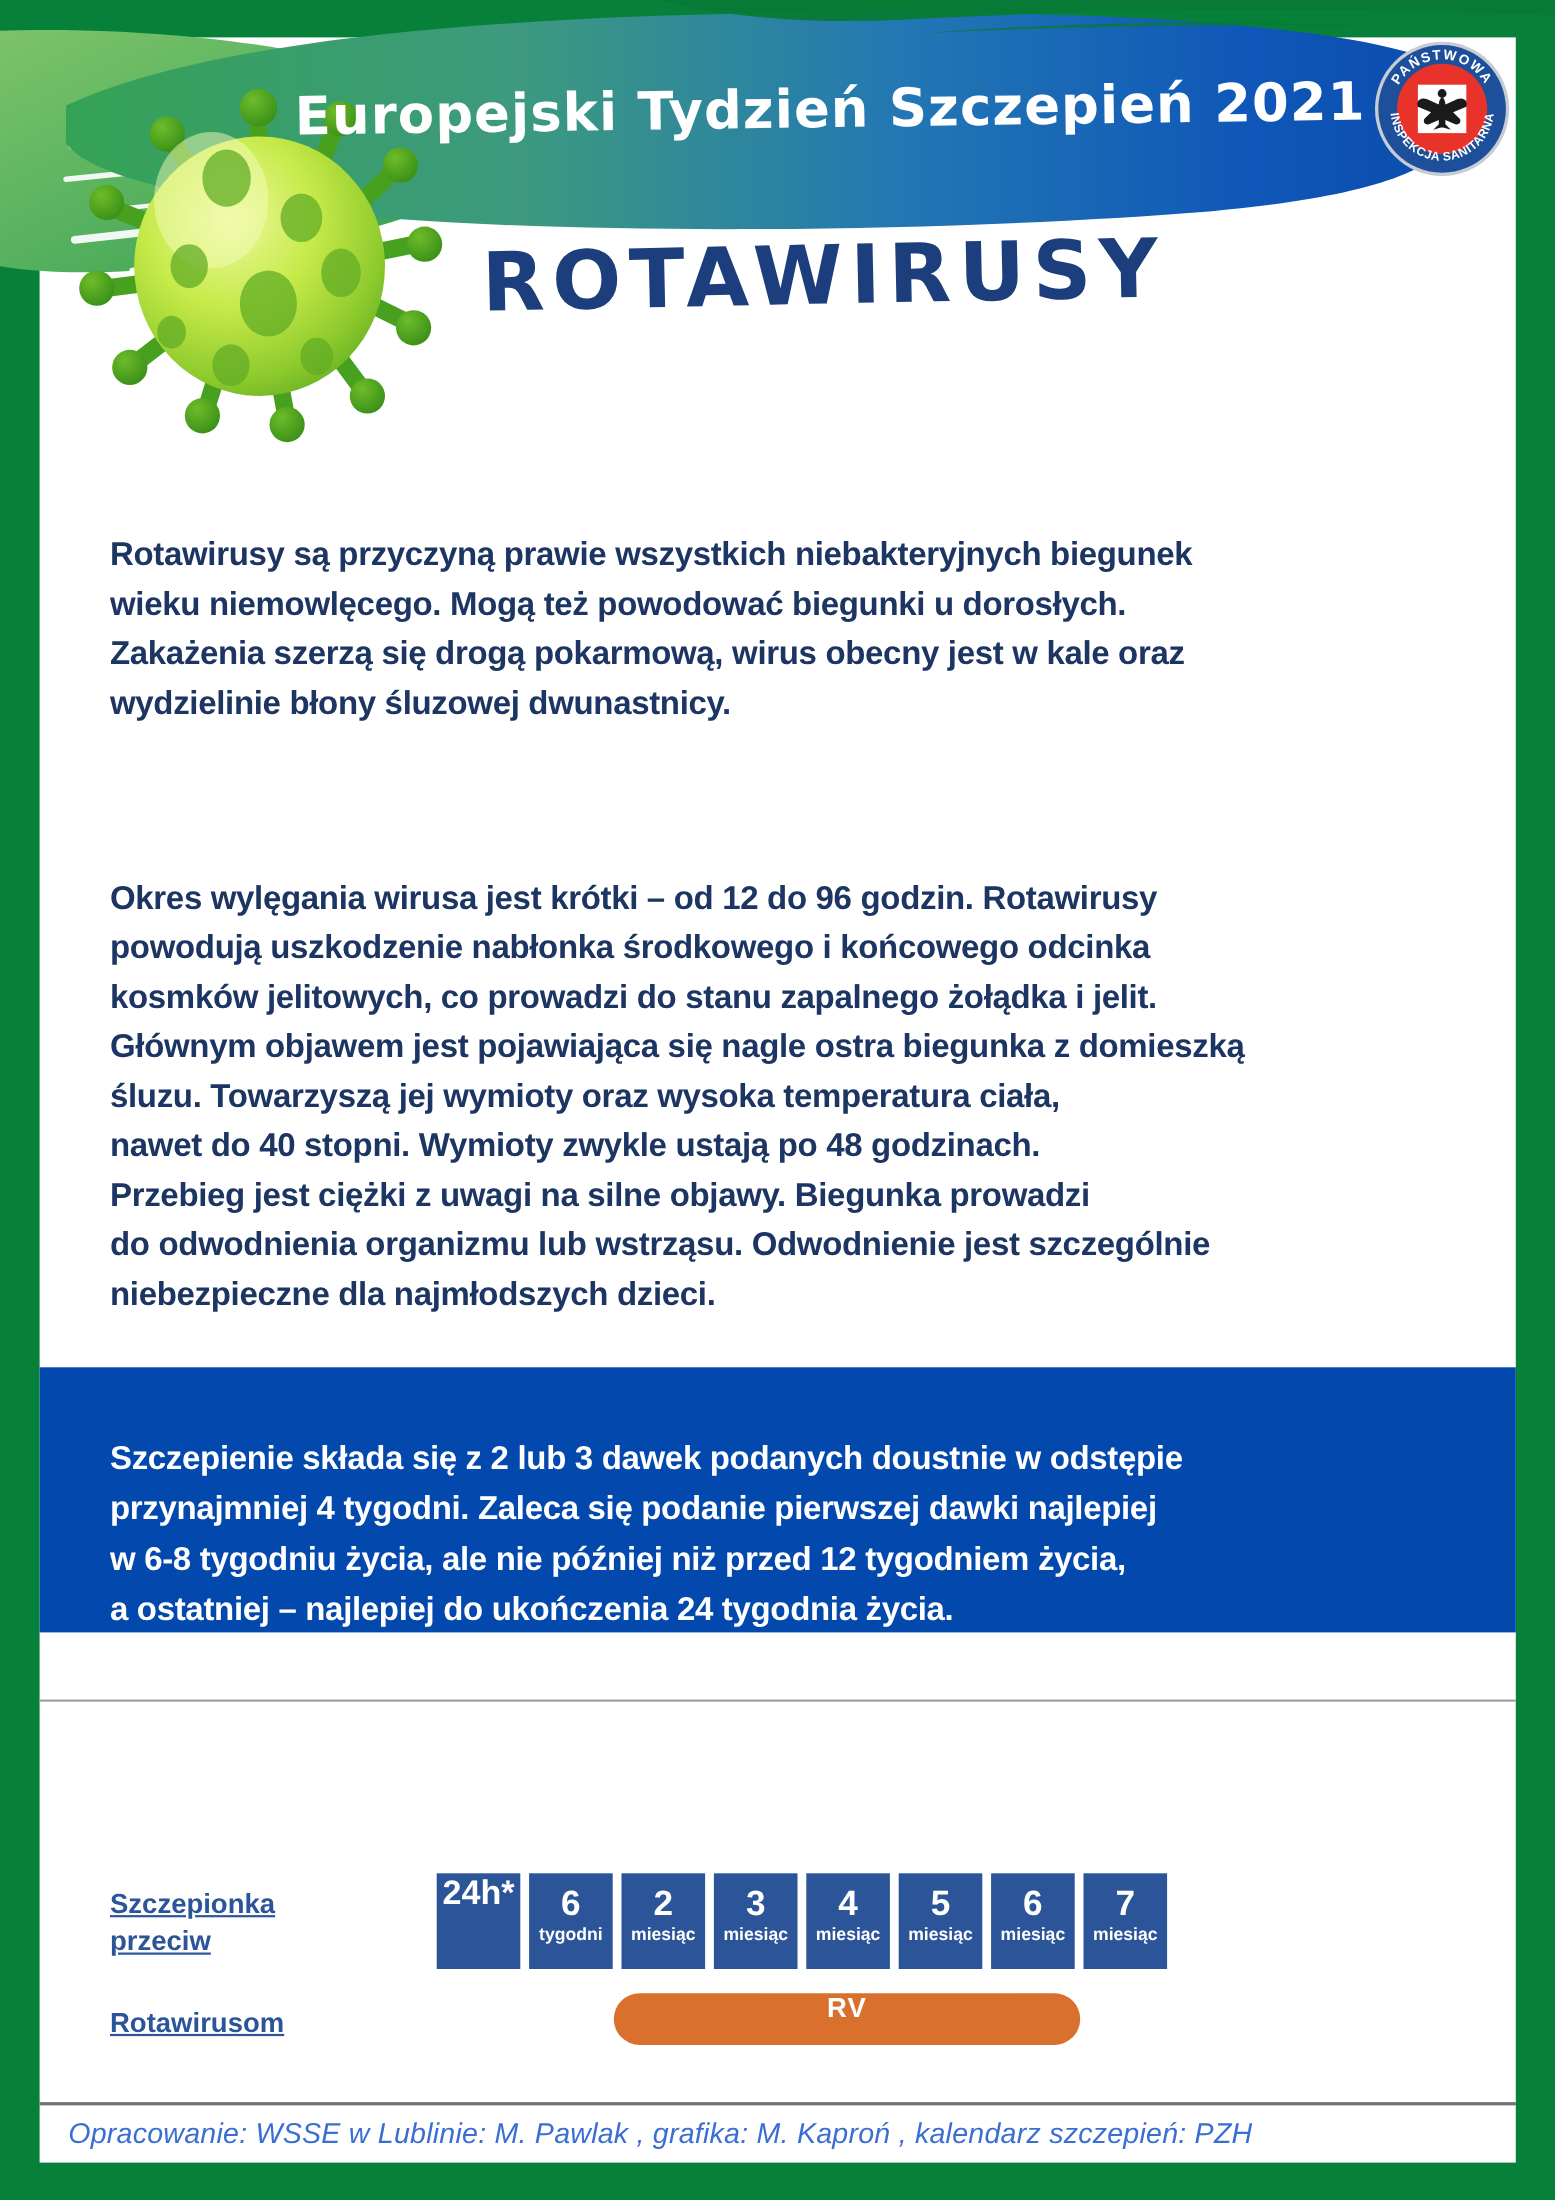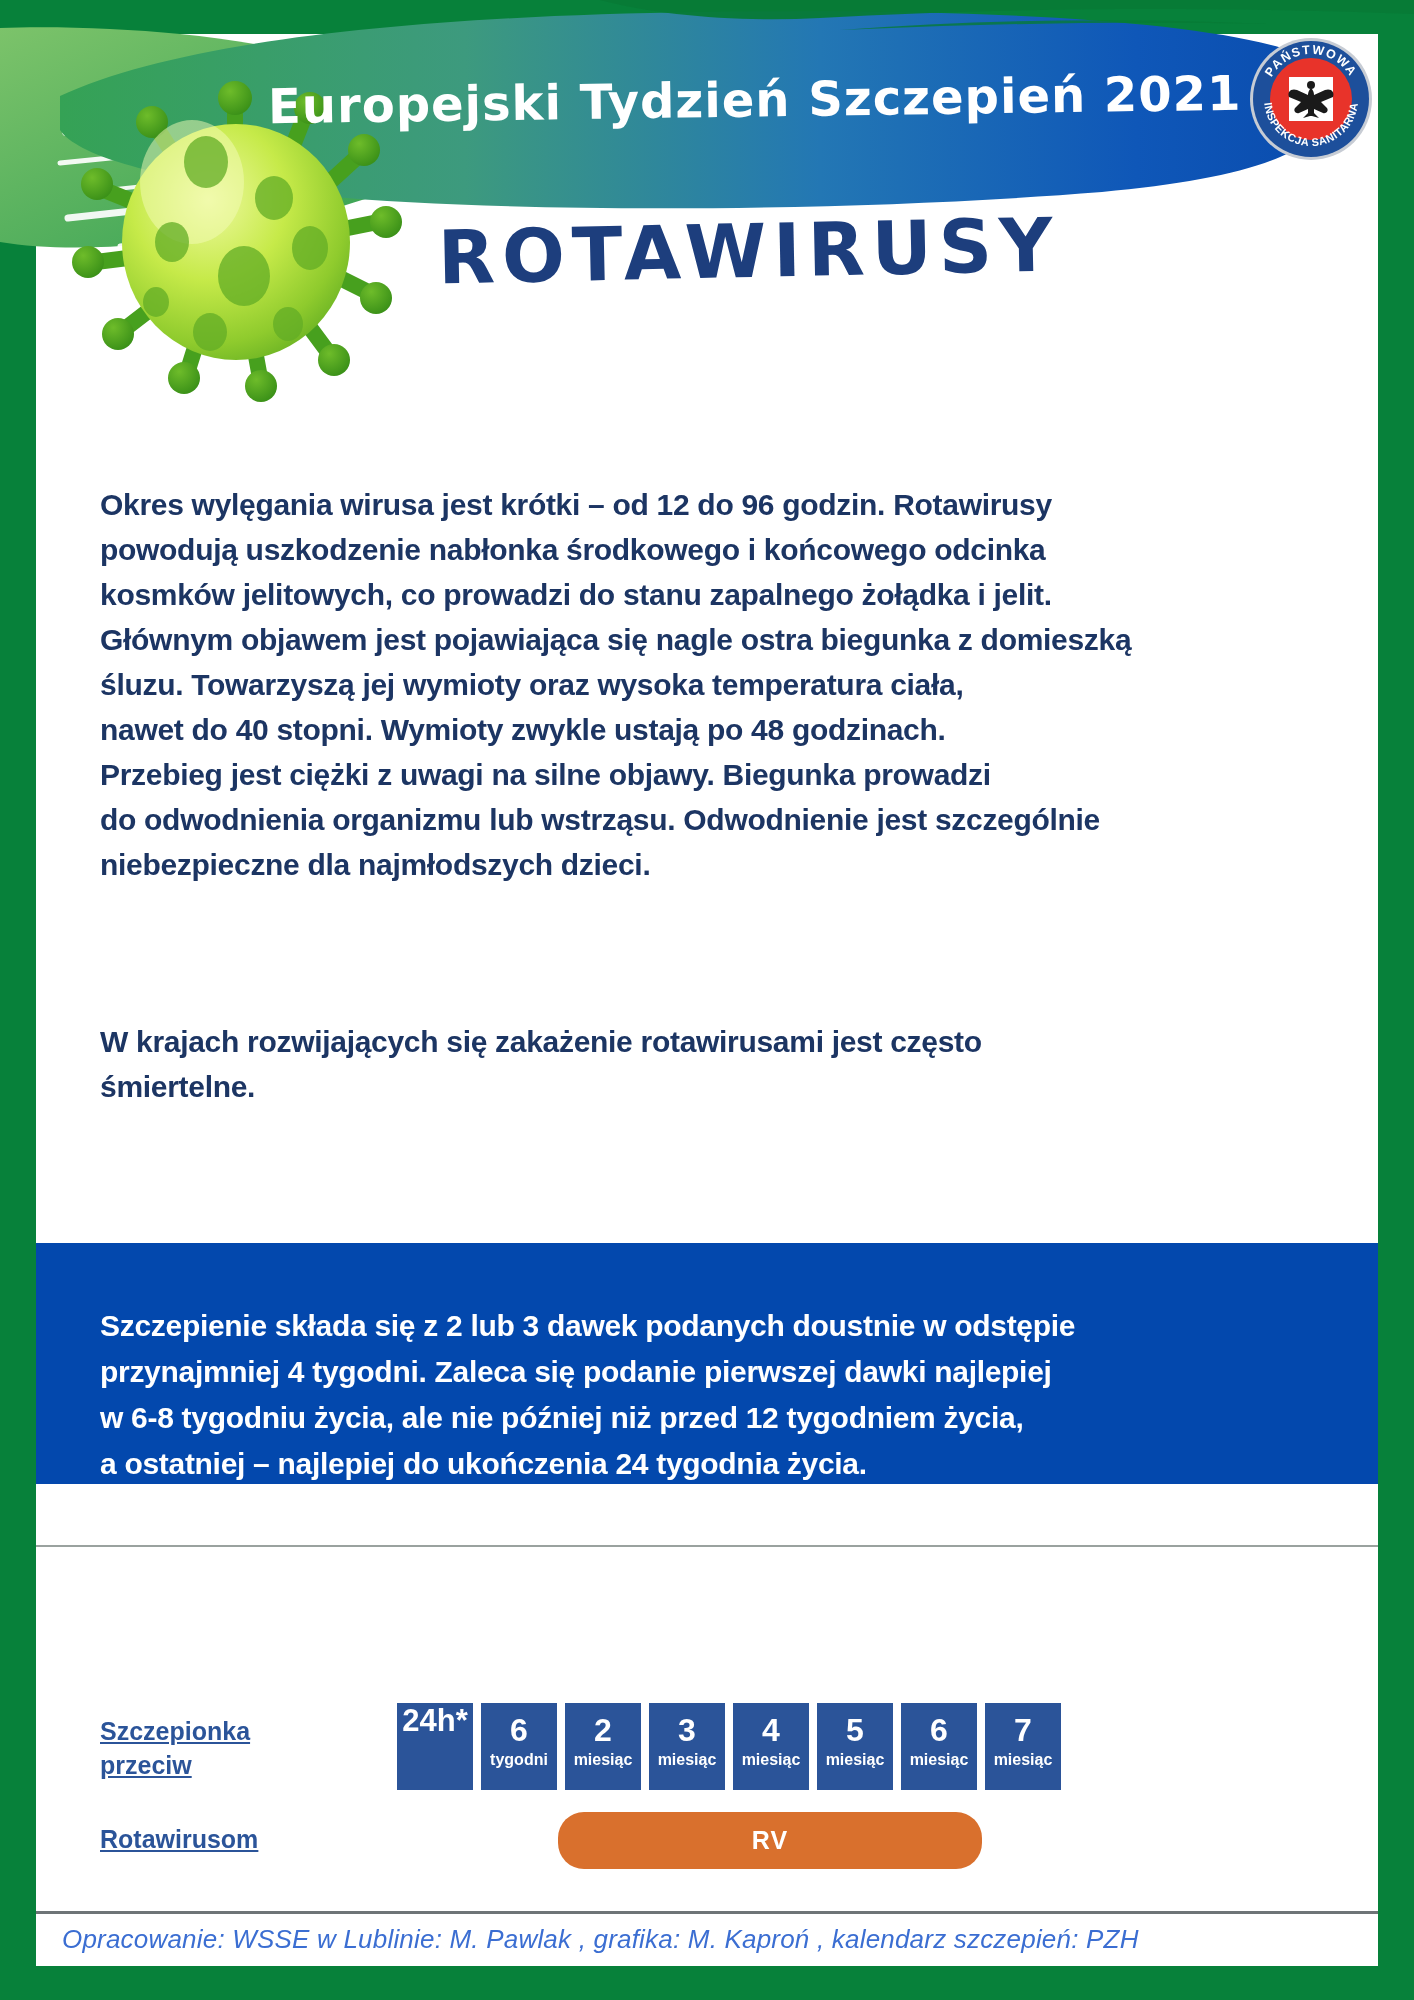--- a/index.html
+++ b/index.html
@@ -67,23 +67,23 @@
   .cal-cell{
     width:76px; height:87px; background:var(--cell-blue); color:#ffffff;
     display:flex; flex-direction:column; align-items:center; justify-content:flex-start;
     padding-top:9px; box-sizing:border-box;
   }
   .cal-cell.single{justify-content:flex-start; padding-top:0;}
   .cell-value{font-size:32px; font-weight:bold; line-height:36px;}
   .cal-cell.single .cell-value{font-size:31px;}
   .cell-unit{font-size:16px; font-weight:bold; margin-top:3px;}
   .rv-bar{
-    position:absolute; left:558px; top:1812px; width:424px; height:57px;
+    position:absolute; left:558px; top:1812px; width:424px; height:47px;
     background:var(--orange); border-radius:26px;
-    display:flex; align-items:center; justify-content:center;
+    display:flex; align-items:flex-start; justify-content:center;
     color:#ffffff; font-size:25px; font-weight:bold; letter-spacing:1px;
   }
   .sep2{position:absolute; left:36px; right:36px; top:1911px; height:3px; background:#6e7477;}
   .footer-credits{
     position:absolute; left:62px; top:1924px; width:1280px;
     color:var(--footer-blue); font-size:26px; font-style:italic; letter-spacing:0.2px;
     white-space:nowrap;
   }
 </style>
 </head>
@@ -199,20 +199,24 @@
     </text>
     <g transform="translate(63,64)" fill="#1a1a1a">
       <circle cx="0" cy="-15" r="4"></circle>
       <path d="M0,-12 C2,-10 3,-8 3,-5 L14,-10 C20,-12 24,-8 22,-3 L10,2 L16,8 C18,11 15,14 12,13 L3,9 L3,13 L8,18 L1,16 L-1,16 L-8,18 L-3,13 L-3,9 L-12,13 C-15,14 -18,11 -16,8 L-10,2 L-22,-3 C-24,-8 -20,-12 -14,-10 L-3,-5 C-3,-8 -2,-10 0,-12 Z"></path>
     </g>
   </svg>
 
   <div class="main-title">ROTAWIRUSY</div>
 
   <div class="body-text">
+    <p class="para">Rotawirusy są przyczyną prawie wszystkich niebakteryjnych biegunek
+wieku niemowlęcego. Mogą też powodować biegunki u dorosłych.
+Zakażenia szerzą się drogą pokarmową, wirus obecny jest w kale oraz
+wydzielinie błony śluzowej dwunastnicy.</p>
     <p class="para">Okres wylęgania wirusa jest krótki – od 12 do 96 godzin. Rotawirusy
 powodują uszkodzenie nabłonka środkowego i końcowego odcinka
 kosmków jelitowych, co prowadzi do stanu zapalnego żołądka i jelit.
 Głównym objawem jest pojawiająca się nagle ostra biegunka z domieszką
 śluzu. Towarzyszą jej wymioty oraz wysoka temperatura ciała,
 nawet do 40 stopni. Wymioty zwykle ustają po 48 godzinach.
 Przebieg jest ciężki z uwagi na silne objawy. Biegunka prowadzi
 do odwodnienia organizmu lub wstrząsu. Odwodnienie jest szczególnie
 niebezpieczne dla najmłodszych dzieci.</p>
     <p class="para">W krajach rozwijających się zakażenie rotawirusami jest często

